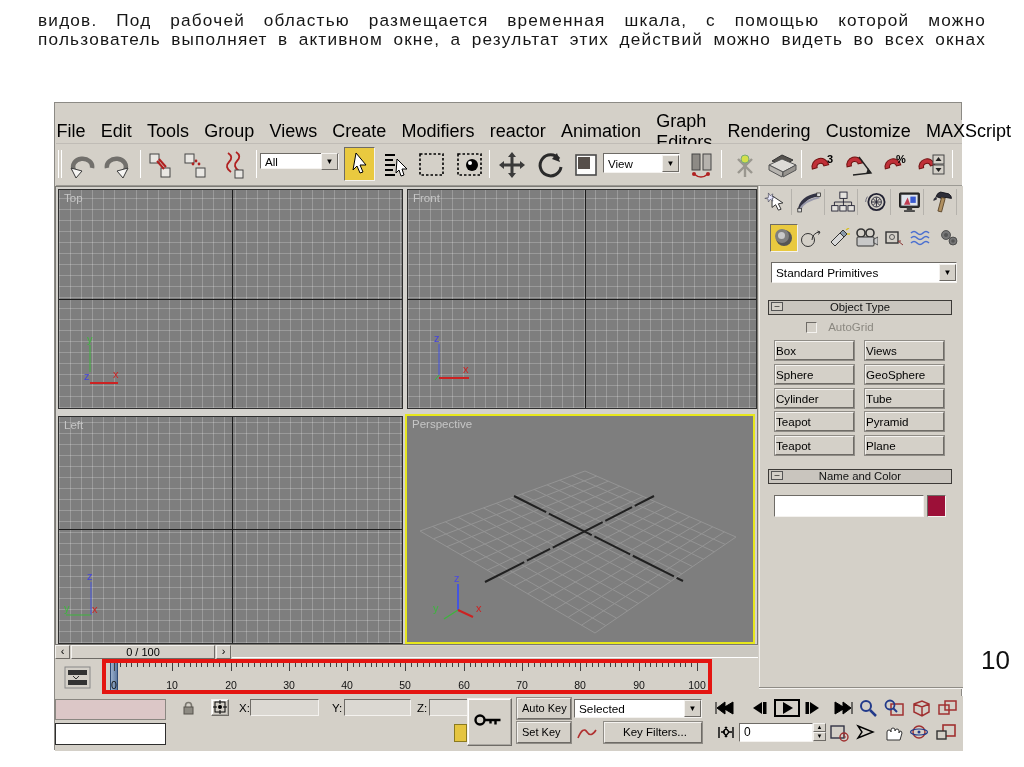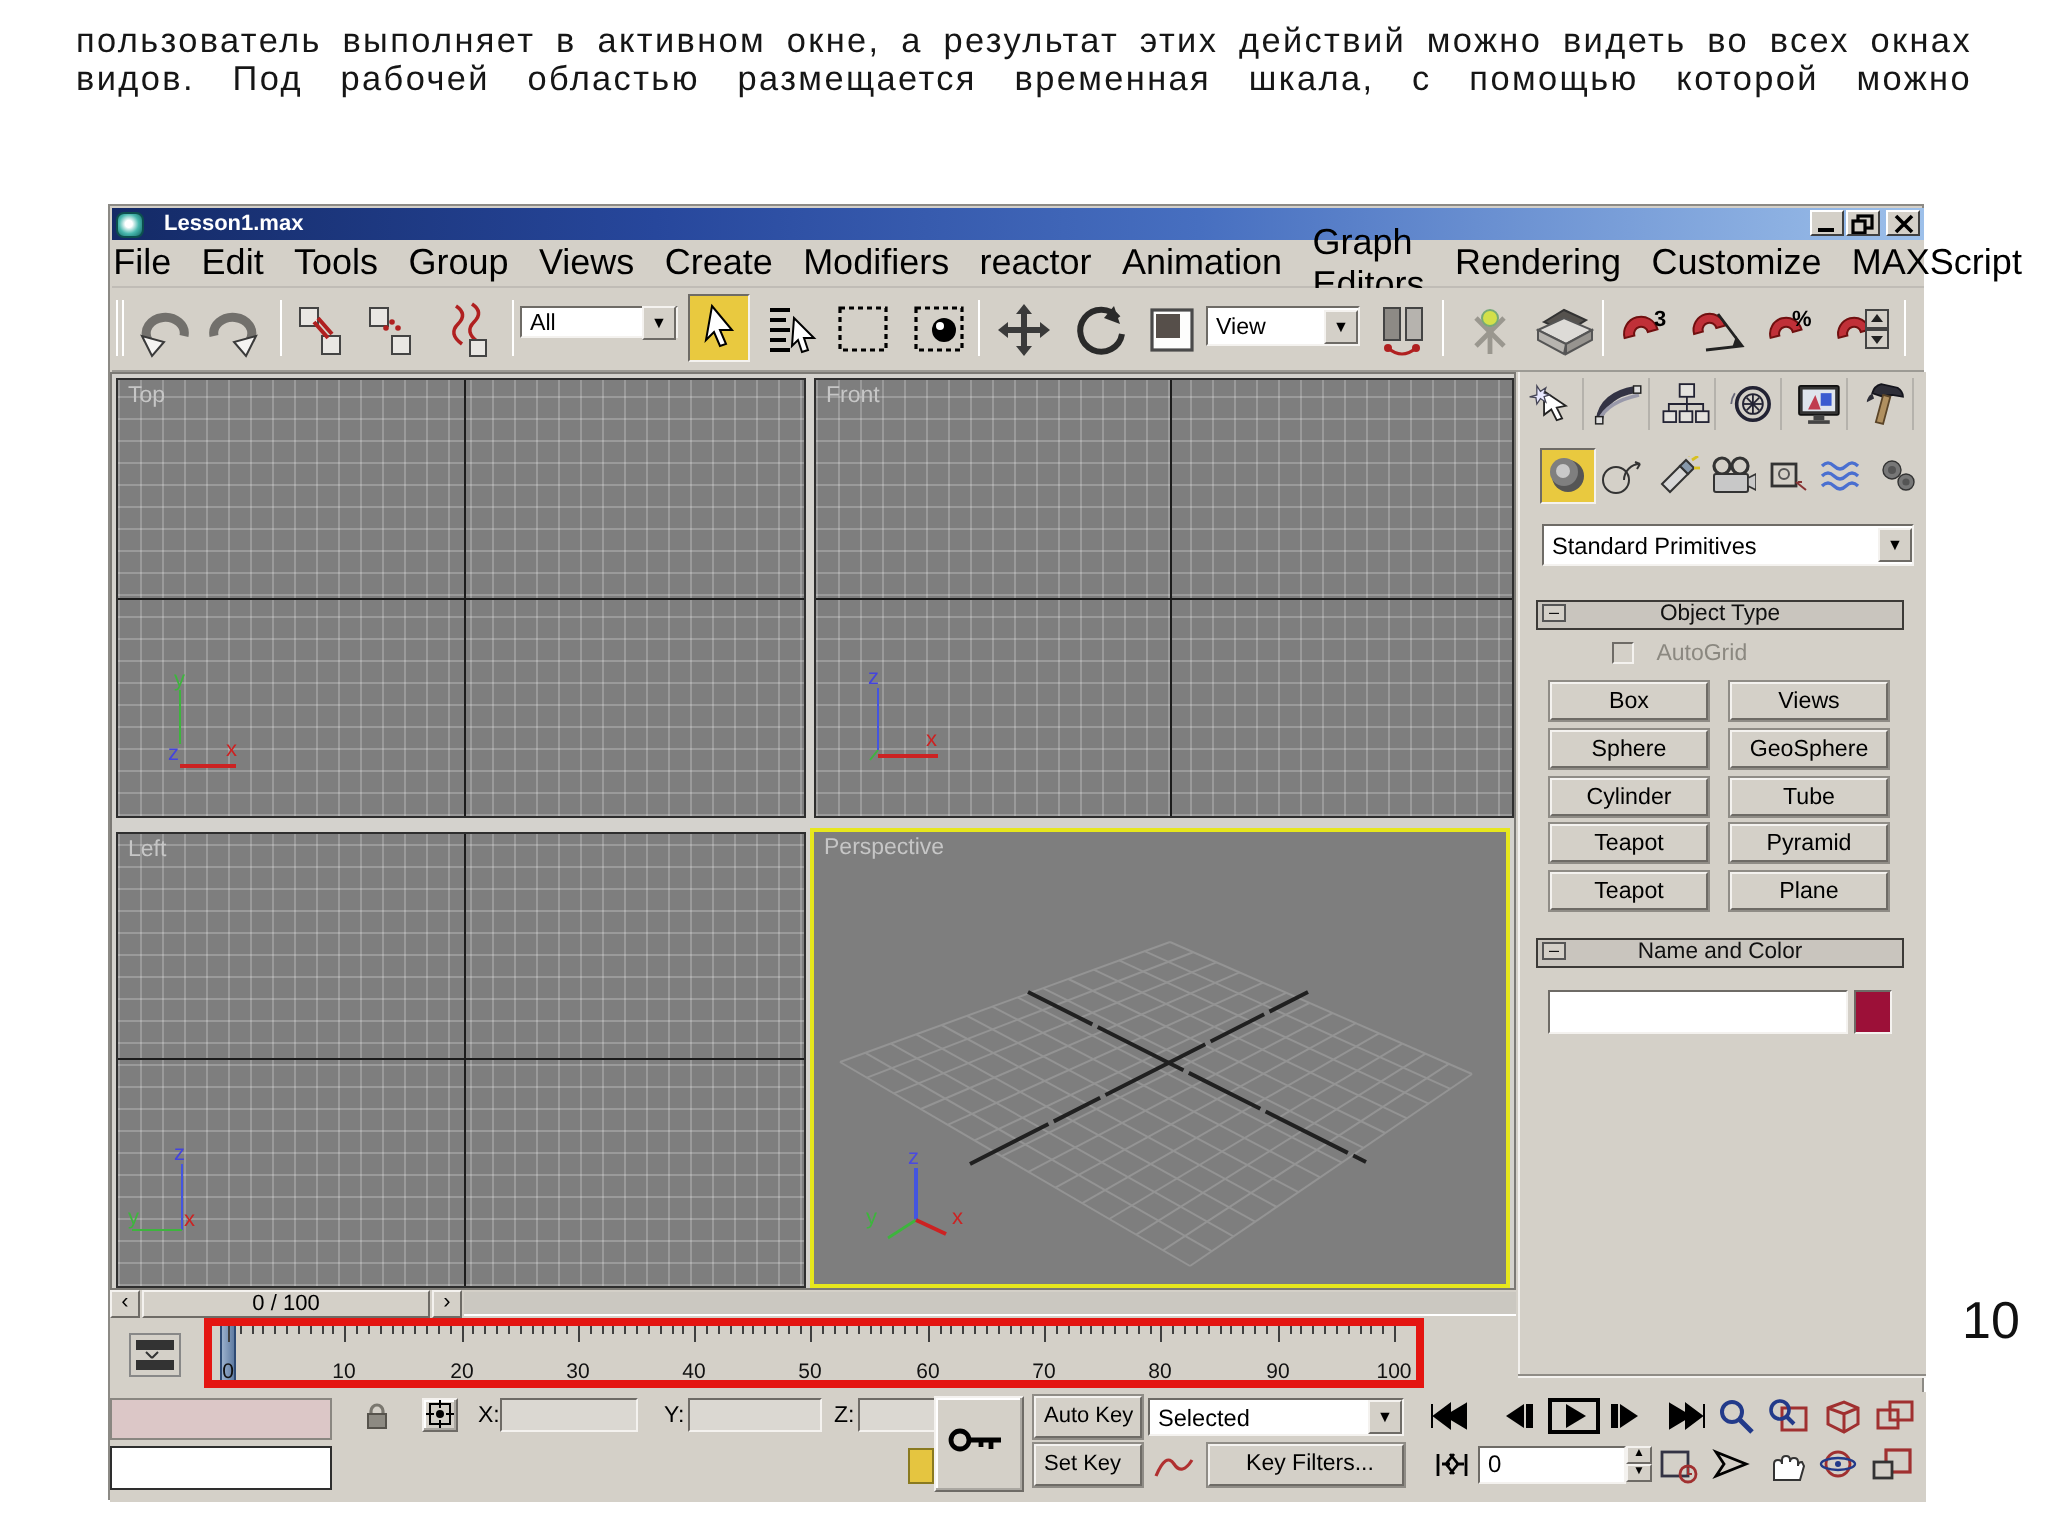--- a/index.html
+++ b/index.html
@@ -70,67 +70,45 @@
  display:flex;align-items:center;justify-content:space-between;font-size:11.8px}
 .cbtn{width:17px;height:17px;background:#d4d0c8;border:1px solid;
  border-color:#f4f2ef #6e6b66 #6e6b66 #f4f2ef;font-size:8px;display:flex;
  align-items:center;justify-content:center;color:#000}
 .rollout{position:absolute;left:8px;width:184px;height:15px;background:#c9c5be;
  border:1px solid #3c3a37;font-size:11.3px;text-align:center;line-height:13px;color:#111}
 .minus{position:absolute;left:2px;top:1px;width:12px;height:9px;border:1px solid #555;
  font-size:9px;line-height:7px;text-align:center;background:#d4d0c8}
 .obtn{position:absolute;width:79px;height:19px;background:#d4d0c8;
  border:1px solid;border-color:#f4f2ef #6e6b66 #6e6b66 #f4f2ef;
- box-shadow:0 0 0 1px #8f8c86;font-size:11.6px;text-align:center;line-height:17px}
+ box-shadow:0 0 0 1px #8f8c86;font-size:11.6px;line-height:17px}
 
 .tsbtn{position:absolute;top:0;width:15px;height:14px;background:#d4d0c8;
  border:1px solid;border-color:#f4f2ef #6e6b66 #6e6b66 #f4f2ef;
  text-align:center;font-size:11px;line-height:11px}
 #ruler{position:absolute;left:46px;top:2px;width:614px;height:33px}
 #tmark{position:absolute;left:55px;top:3px;width:8px;height:29px;
  background:linear-gradient(90deg,#9ab0cc,#5f7ba2);border:1px solid #2e4a74}
 .sblab{position:absolute;top:6px;font-size:11.5px}
 .sbfield{position:absolute;top:3px;height:17px;background:#dbd8d2;
  border:1px solid;border-color:#6e6b66 #f4f2ef #f4f2ef #6e6b66}
 .kbtn{position:absolute;width:54px;height:21px;background:#d4d0c8;
  border:1px solid;border-color:#f4f2ef #6e6b66 #6e6b66 #f4f2ef;
  box-shadow:0 0 0 1px #8f8c86;font-size:11.5px;line-height:19px;padding-left:4px}
 .pbk{position:absolute;width:26px;height:18px;display:flex;align-items:center;
  justify-content:center}
 .nvk{position:absolute}
 </style></head>
 <body>
 <div id="page">
  <div id="toptext">
+  <div class="jl">видов. Под рабочей областью размещается временная шкала, с помощью которой можно</div>
   <div class="jl">пользователь выполняет в активном окне, а результат этих действий можно видеть во всех окнах</div>
-  <div class="jl">видов. Под рабочей областью размещается временная шкала, с помощью которой можно</div>
  </div>
  <div id="app">
-  <div id="titlebar">
-    <div id="tbicon"></div>
-        <span>Lesson1.max</span>
-    <div id="winbtns">
-          <div class="wb">
-            <svg width="13" height="9">
-              <rect x="2" y="7" width="8" height="2" fill="#000"></rect>
-            </svg>
-          </div>
-          <div class="wb">
-            <svg width="13" height="10">
-              <rect x="4" y="1" width="7" height="6" fill="none" stroke="#000" stroke-width="1.6"></rect>
-              <rect x="1.5" y="3.5" width="6" height="6" fill="#d4d0c8" stroke="#000" stroke-width="1.6"></rect>
-            </svg>
-          </div>
-          <div class="wb cl">
-            <svg width="12" height="10">
-              <path d="M2 1 L10 9 M10 1 L2 9" stroke="#000" stroke-width="1.8"></path>
-            </svg>
-          </div>
-        </div>
-  </div>
   <div id="menubar">
     <span>File</span>
         <span>Edit</span>
         <span>Tools</span>
         <span>Group</span>
         <span>Views</span>
         <span>Create</span>
         <span>Modifiers</span>
         <span>reactor</span>
         <span>Animation</span>

